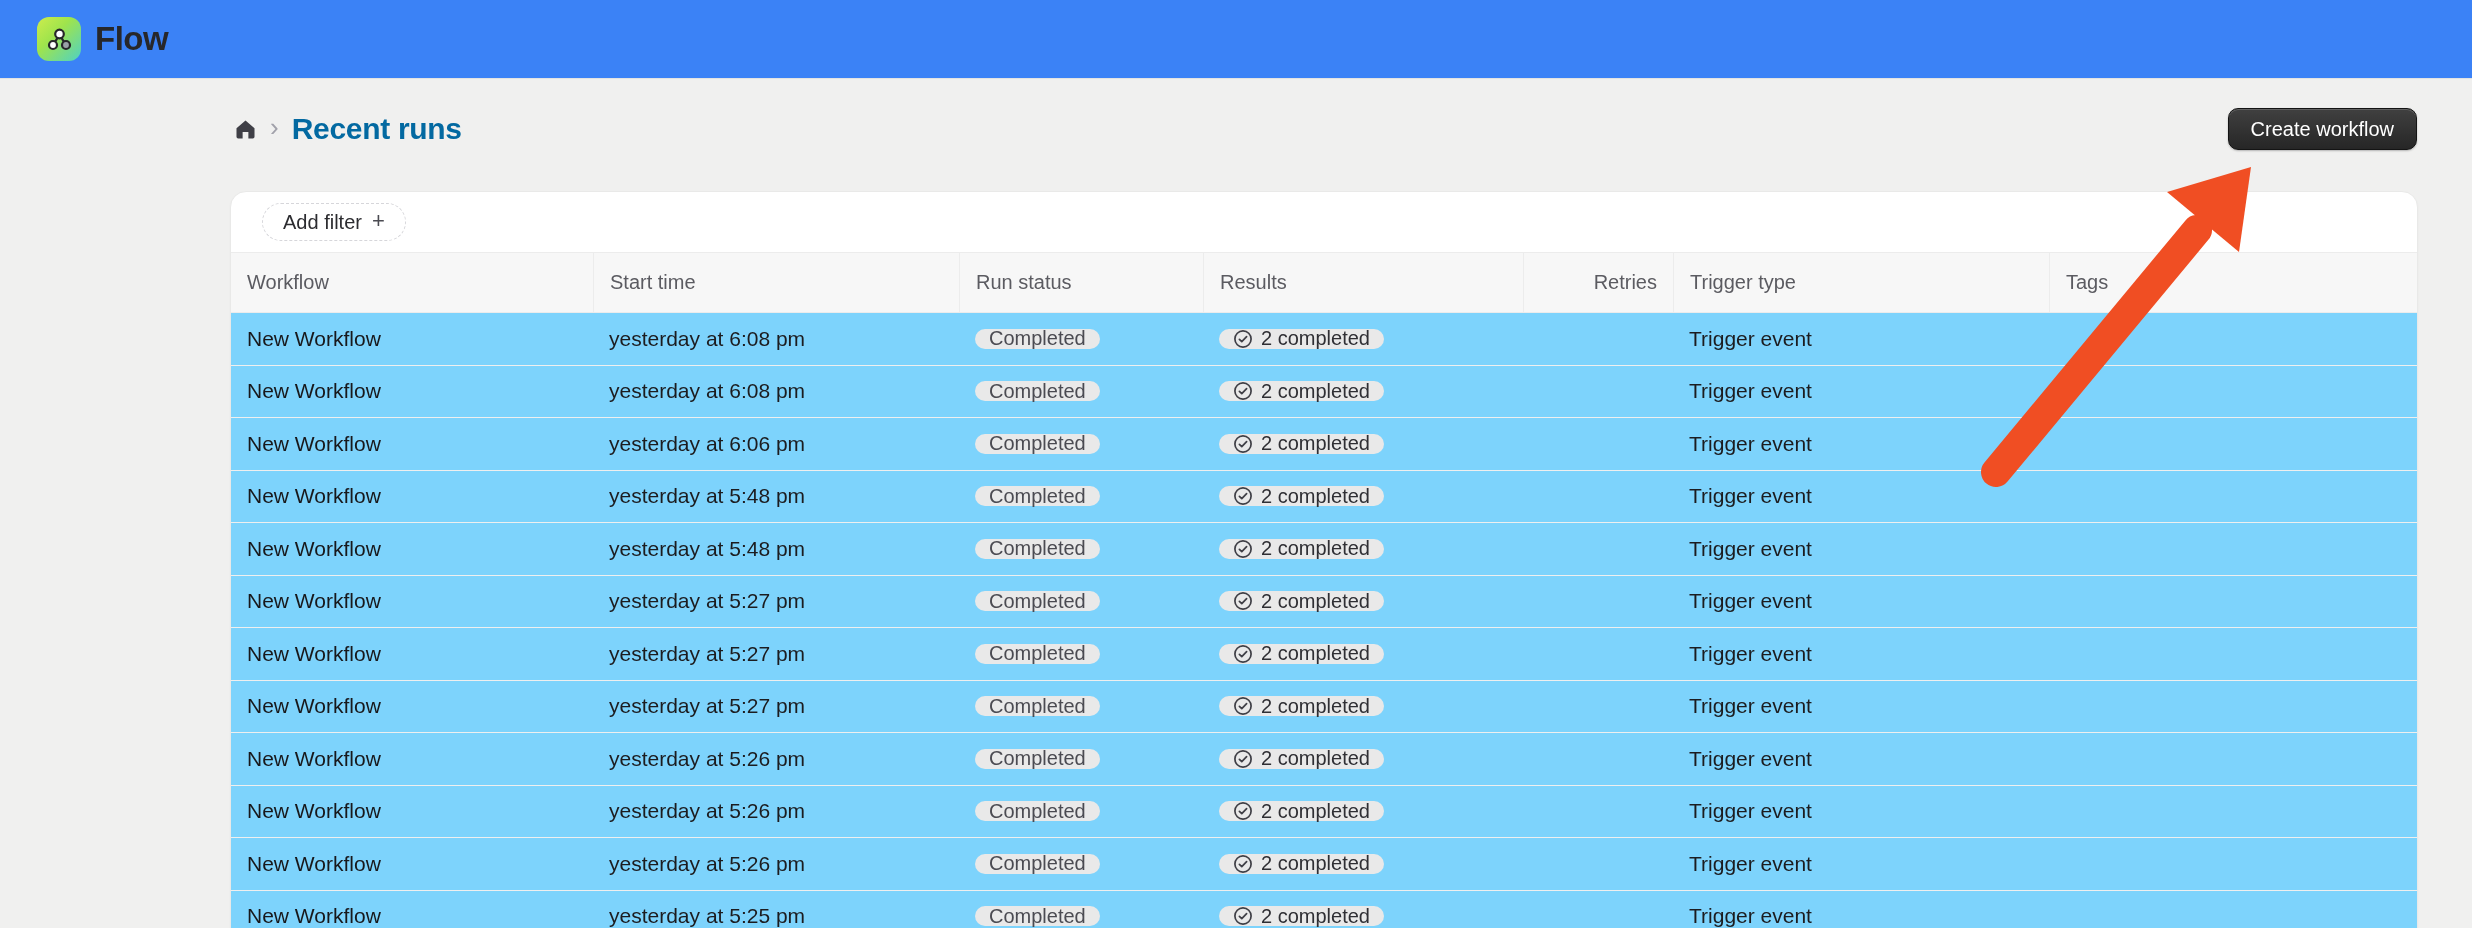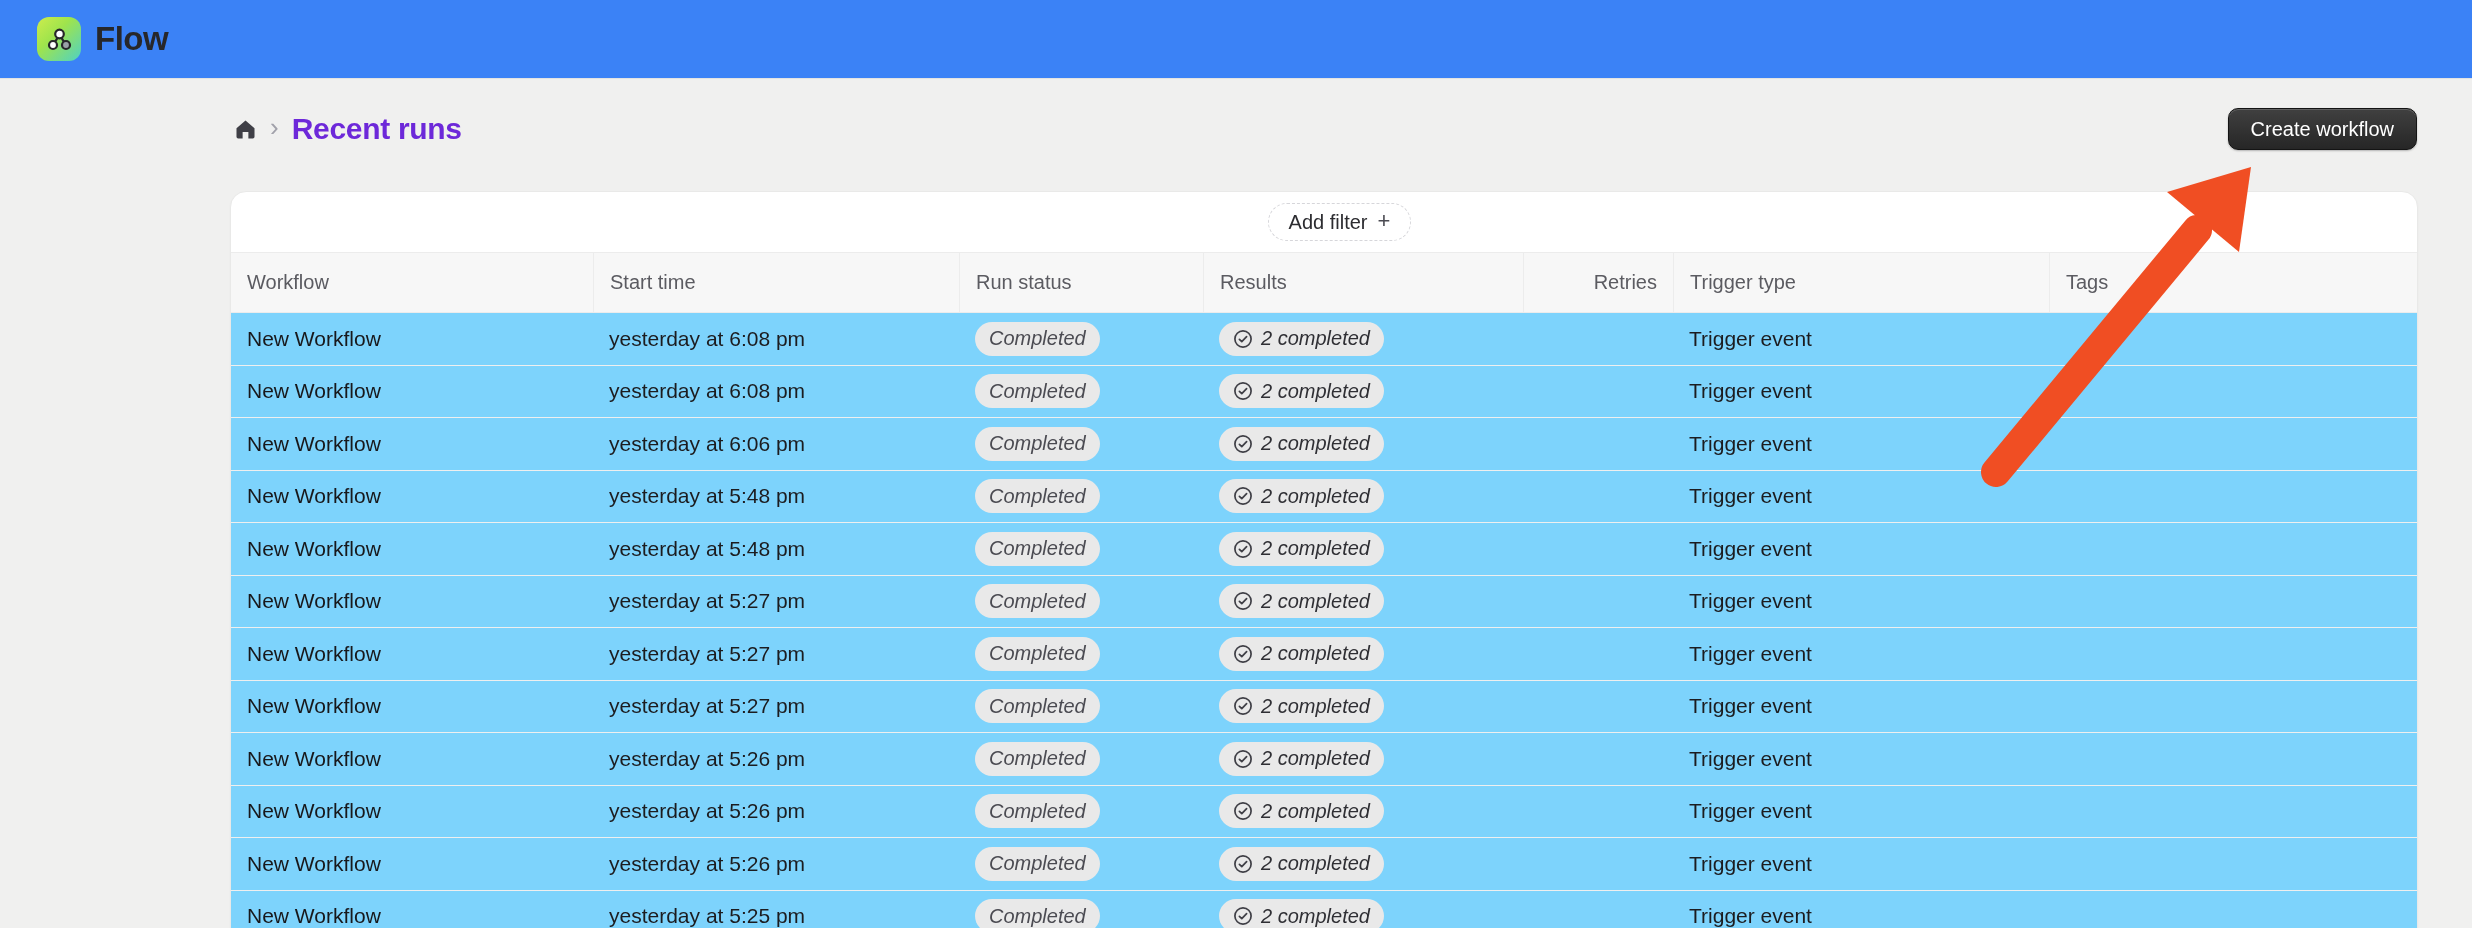--- a/index.html
+++ b/index.html
@@ -62,21 +62,21 @@
   }
   .crumb-sep {
     font-size: 26px;
     color: #a1a1aa;
     line-height: 1;
     padding-bottom: 4px;
   }
   .page-title {
     font-size: 30px;
     font-weight: 700;
-    color: #6d28d9;
+    color: #0369a1;
     letter-spacing: -0.3px;
   }
   .page-subtitle {
     position: absolute;
     left: 5px; top: 73px;
     font-size: 20px;
     color: #6f6f76;
   }
   .create-btn {
     position: absolute;
@@ -106,21 +106,20 @@
     border: 1px solid #e9e9e8;
     border-radius: 16px;
     box-shadow: 0 1px 2px rgba(0,0,0,0.04);
     overflow: hidden;
   }
   .filter-bar {
     height: 60px;
     display: flex;
     align-items: center;
     padding-left: 31px;
-    justify-content: center;
   }
   .add-filter {
     display: inline-flex;
     align-items: center;
     gap: 10px;
     height: 38px;
     padding: 0 20px;
     border: 1.5px dashed #d6d6da;
     border-radius: 999px;
     background: #ffffff;
@@ -170,27 +169,26 @@
     color: #1c1c1f;
     white-space: nowrap;
     overflow: hidden;
   }
   .td.wf { font-weight: 500; color: #18181b; }
 
   .badge {
     display: inline-flex;
     align-items: center;
     gap: 8px;
-    height: 34px;
+    height: 20px;
     padding: 0 14px;
     border-radius: 17px;
     background: #e9e9e9;
     font-size: 20px;
     color: #4b4b52;
-    font-style: italic;
   }
   .badge.results { color: #2f2f34; }
   .badge svg { flex: 0 0 auto; }
 
   
   .arrow-overlay {
     position: absolute;
     left: 0; top: 0;
     width: 2472px; height: 928px;
     pointer-events: none;

